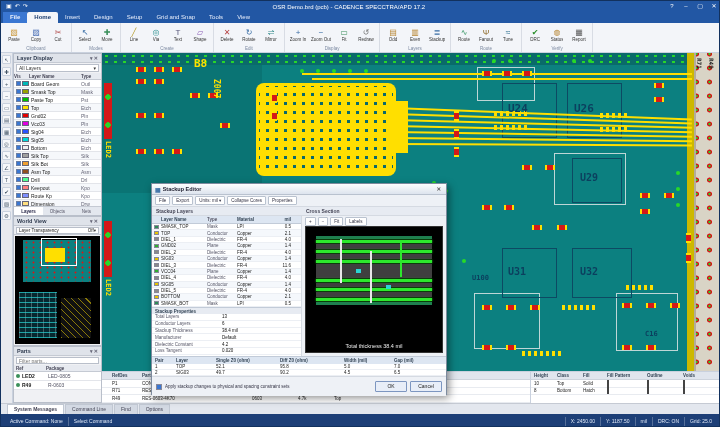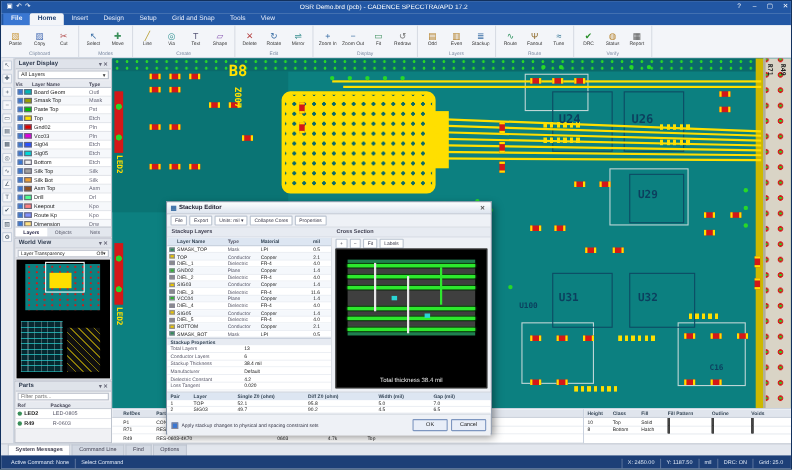--- a/index.html
+++ b/index.html
@@ -597,21 +597,21 @@
       <div class="via" style="left: 486px; top: 6px;"></div>
       <div class="via" style="left: 330px; top: 128px;"></div>
       <div class="via" style="left: 342px; top: 136px;"></div>
       <div class="via" style="left: 574px; top: 118px;"></div>
       <div class="via" style="left: 574px; top: 134px;"></div>
       <div class="via" style="left: 574px; top: 150px;"></div>
       <div class="via" style="left: 360px; top: 206px;"></div>
       <div class="via" style="left: 300px; top: 130px;"></div>
       <div class="ledbar" style="left: 2px; top: 30px;"></div>
       <div class="ledbar" style="left: 2px; top: 168px;"></div>
-      <div class="clabel" style="font-size: 14px; color: rgb(255, 224, 0); left: 106px; top: 5px;">B8</div>
+      <div class="clabel" style="font-size: 11px; color: rgb(255, 224, 0); left: 92px; top: 5px;">B8</div>
       <div class="clabel vert" style="font-size: 8px; color: rgb(255, 224, 0); left: 110px; top: 26px;">Z007</div>
       <div class="clabel vert" style="font-size: 7px; color: rgb(255, 224, 0); left: 2px; top: 88px;">LED2</div>
       <div class="clabel vert" style="font-size: 7px; color: rgb(255, 224, 0); left: 2px; top: 226px;">LED2</div>
       <div class="clabel" style="font-size: 11px; color: rgb(12, 63, 94); left: 406px; top: 50px;">U24</div>
       <div class="clabel" style="font-size: 11px; color: rgb(12, 63, 94); left: 472px; top: 50px;">U26</div>
       <div class="clabel" style="font-size: 10px; color: rgb(12, 63, 94); left: 478px; top: 120px;">U29</div>
       <div class="clabel" style="font-size: 10px; color: rgb(12, 63, 94); left: 406px; top: 214px;">U31</div>
       <div class="clabel" style="font-size: 10px; color: rgb(12, 63, 94); left: 478px; top: 214px;">U32</div>
       <div class="clabel" style="font-size: 7px; color: rgb(12, 63, 94); left: 370px; top: 222px;">U100</div>
       <div class="clabel" style="font-size: 7px; color: rgb(12, 63, 94); left: 543px; top: 278px;">C16</div>

